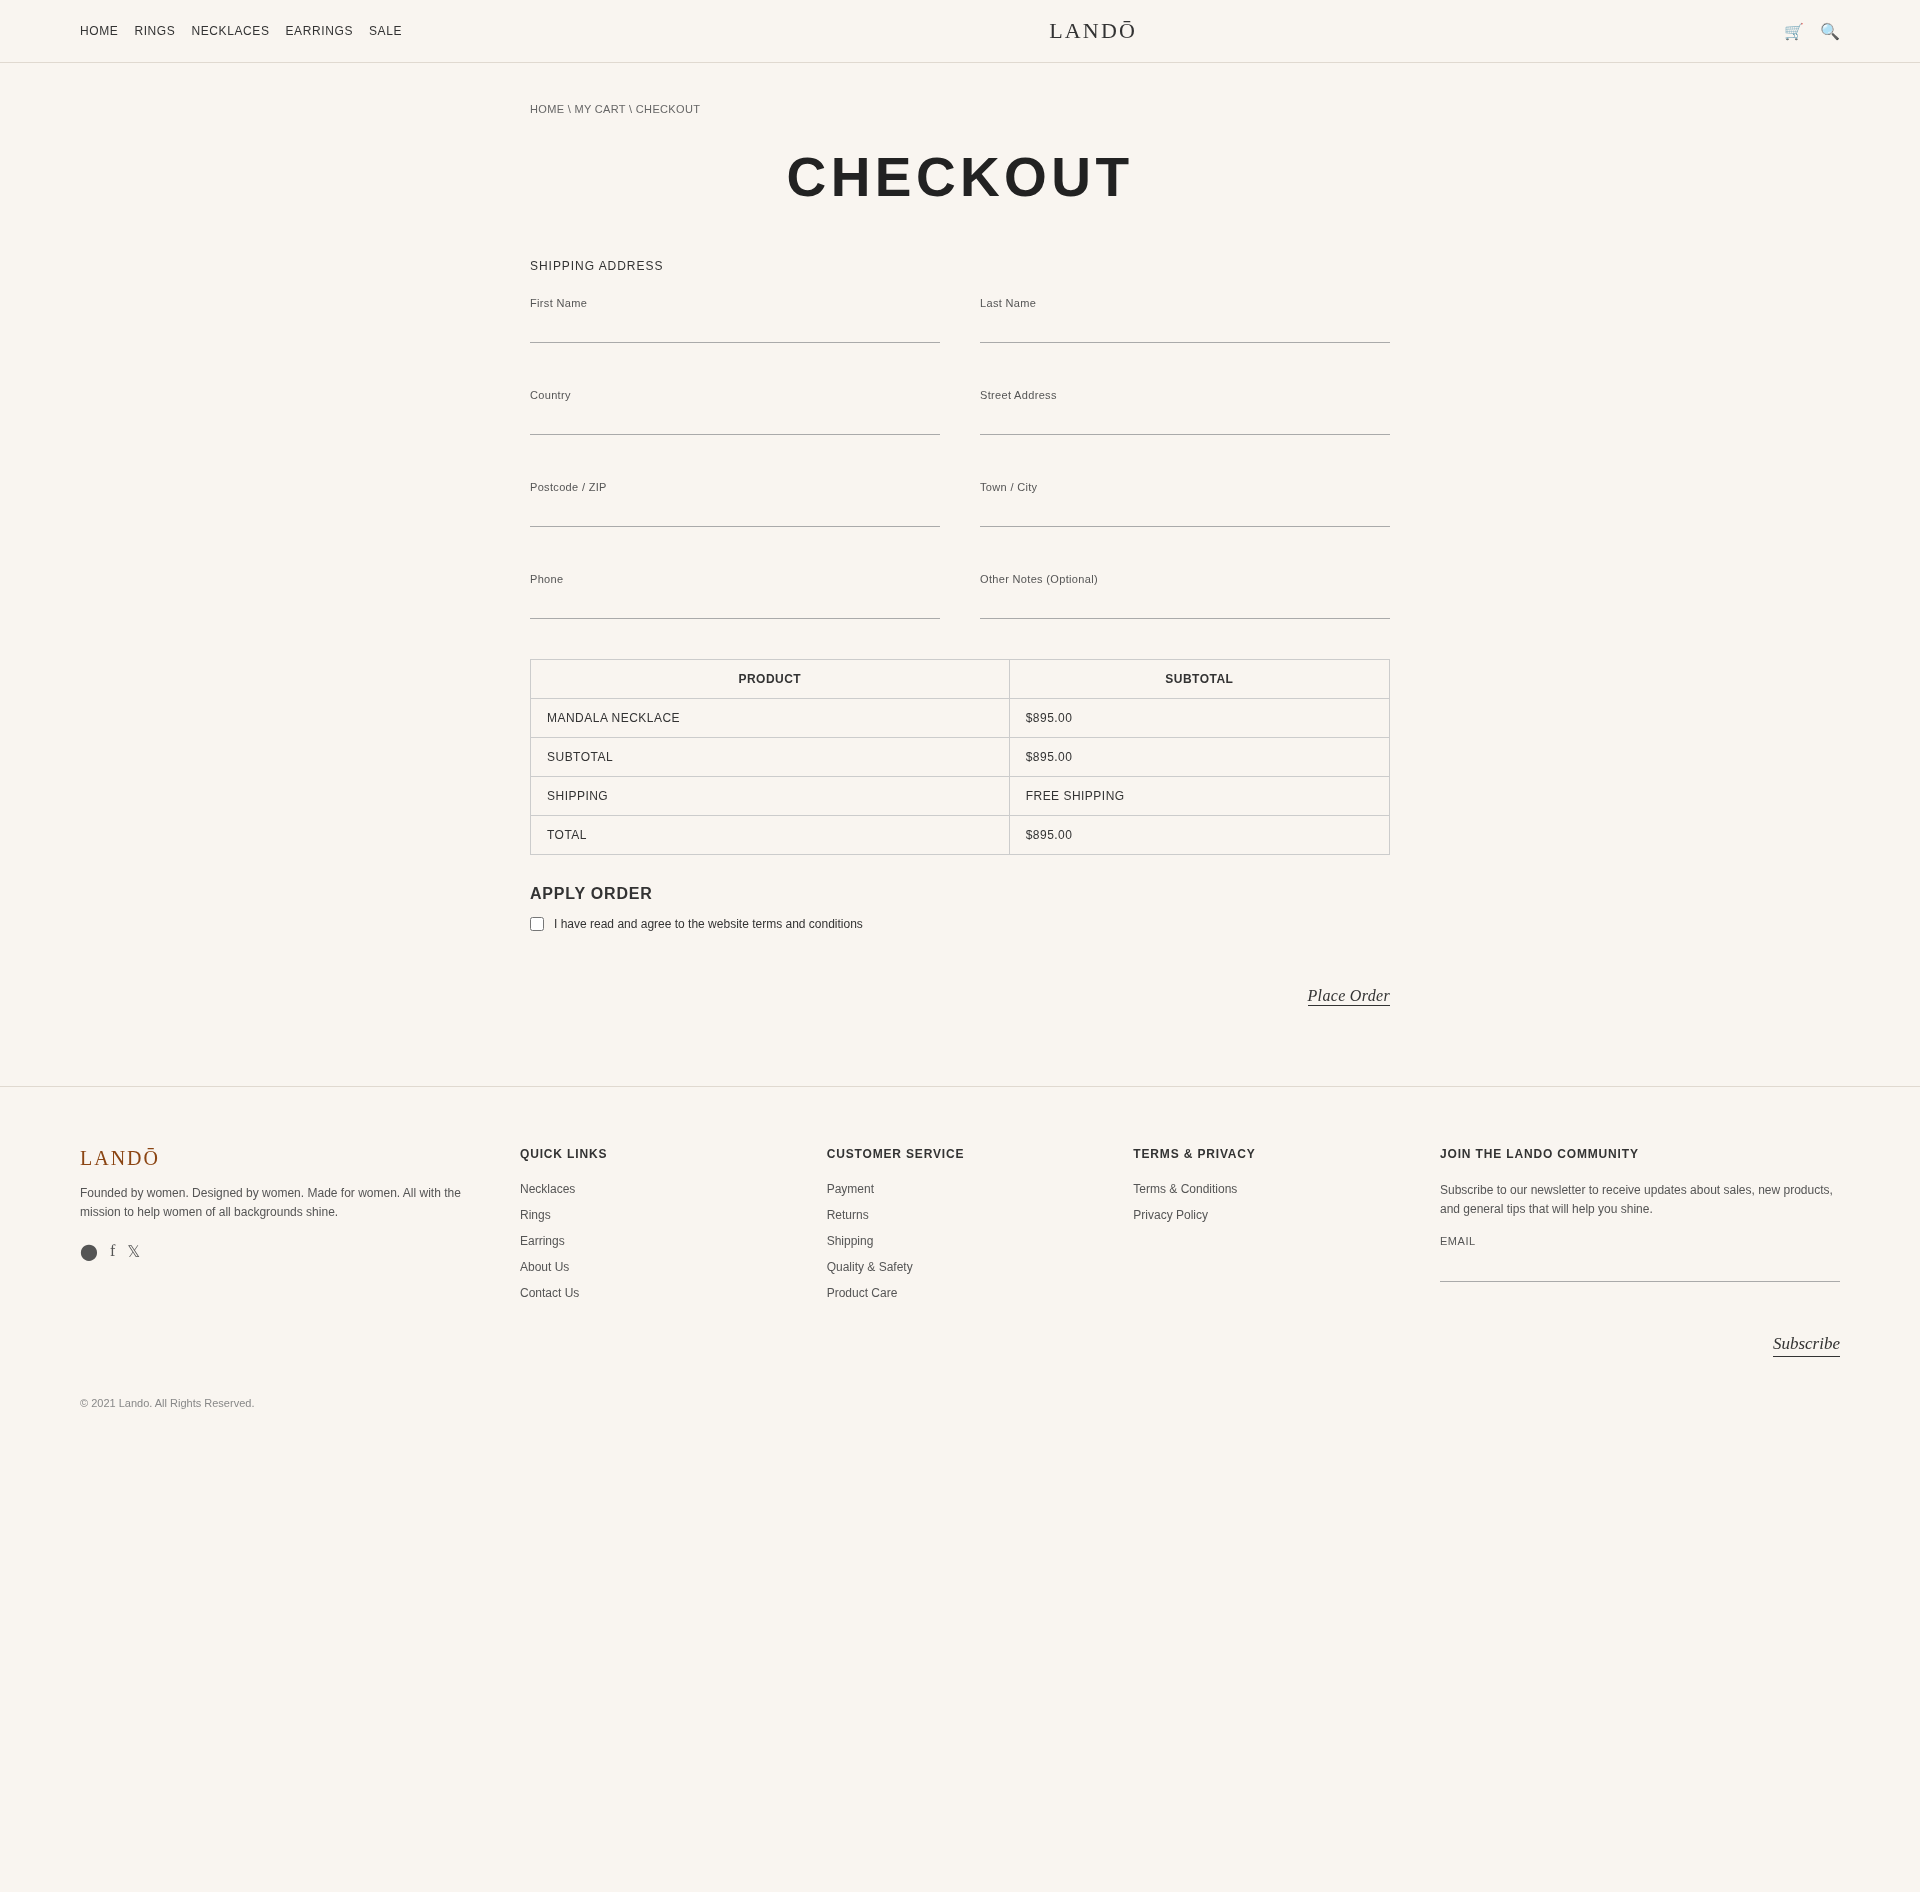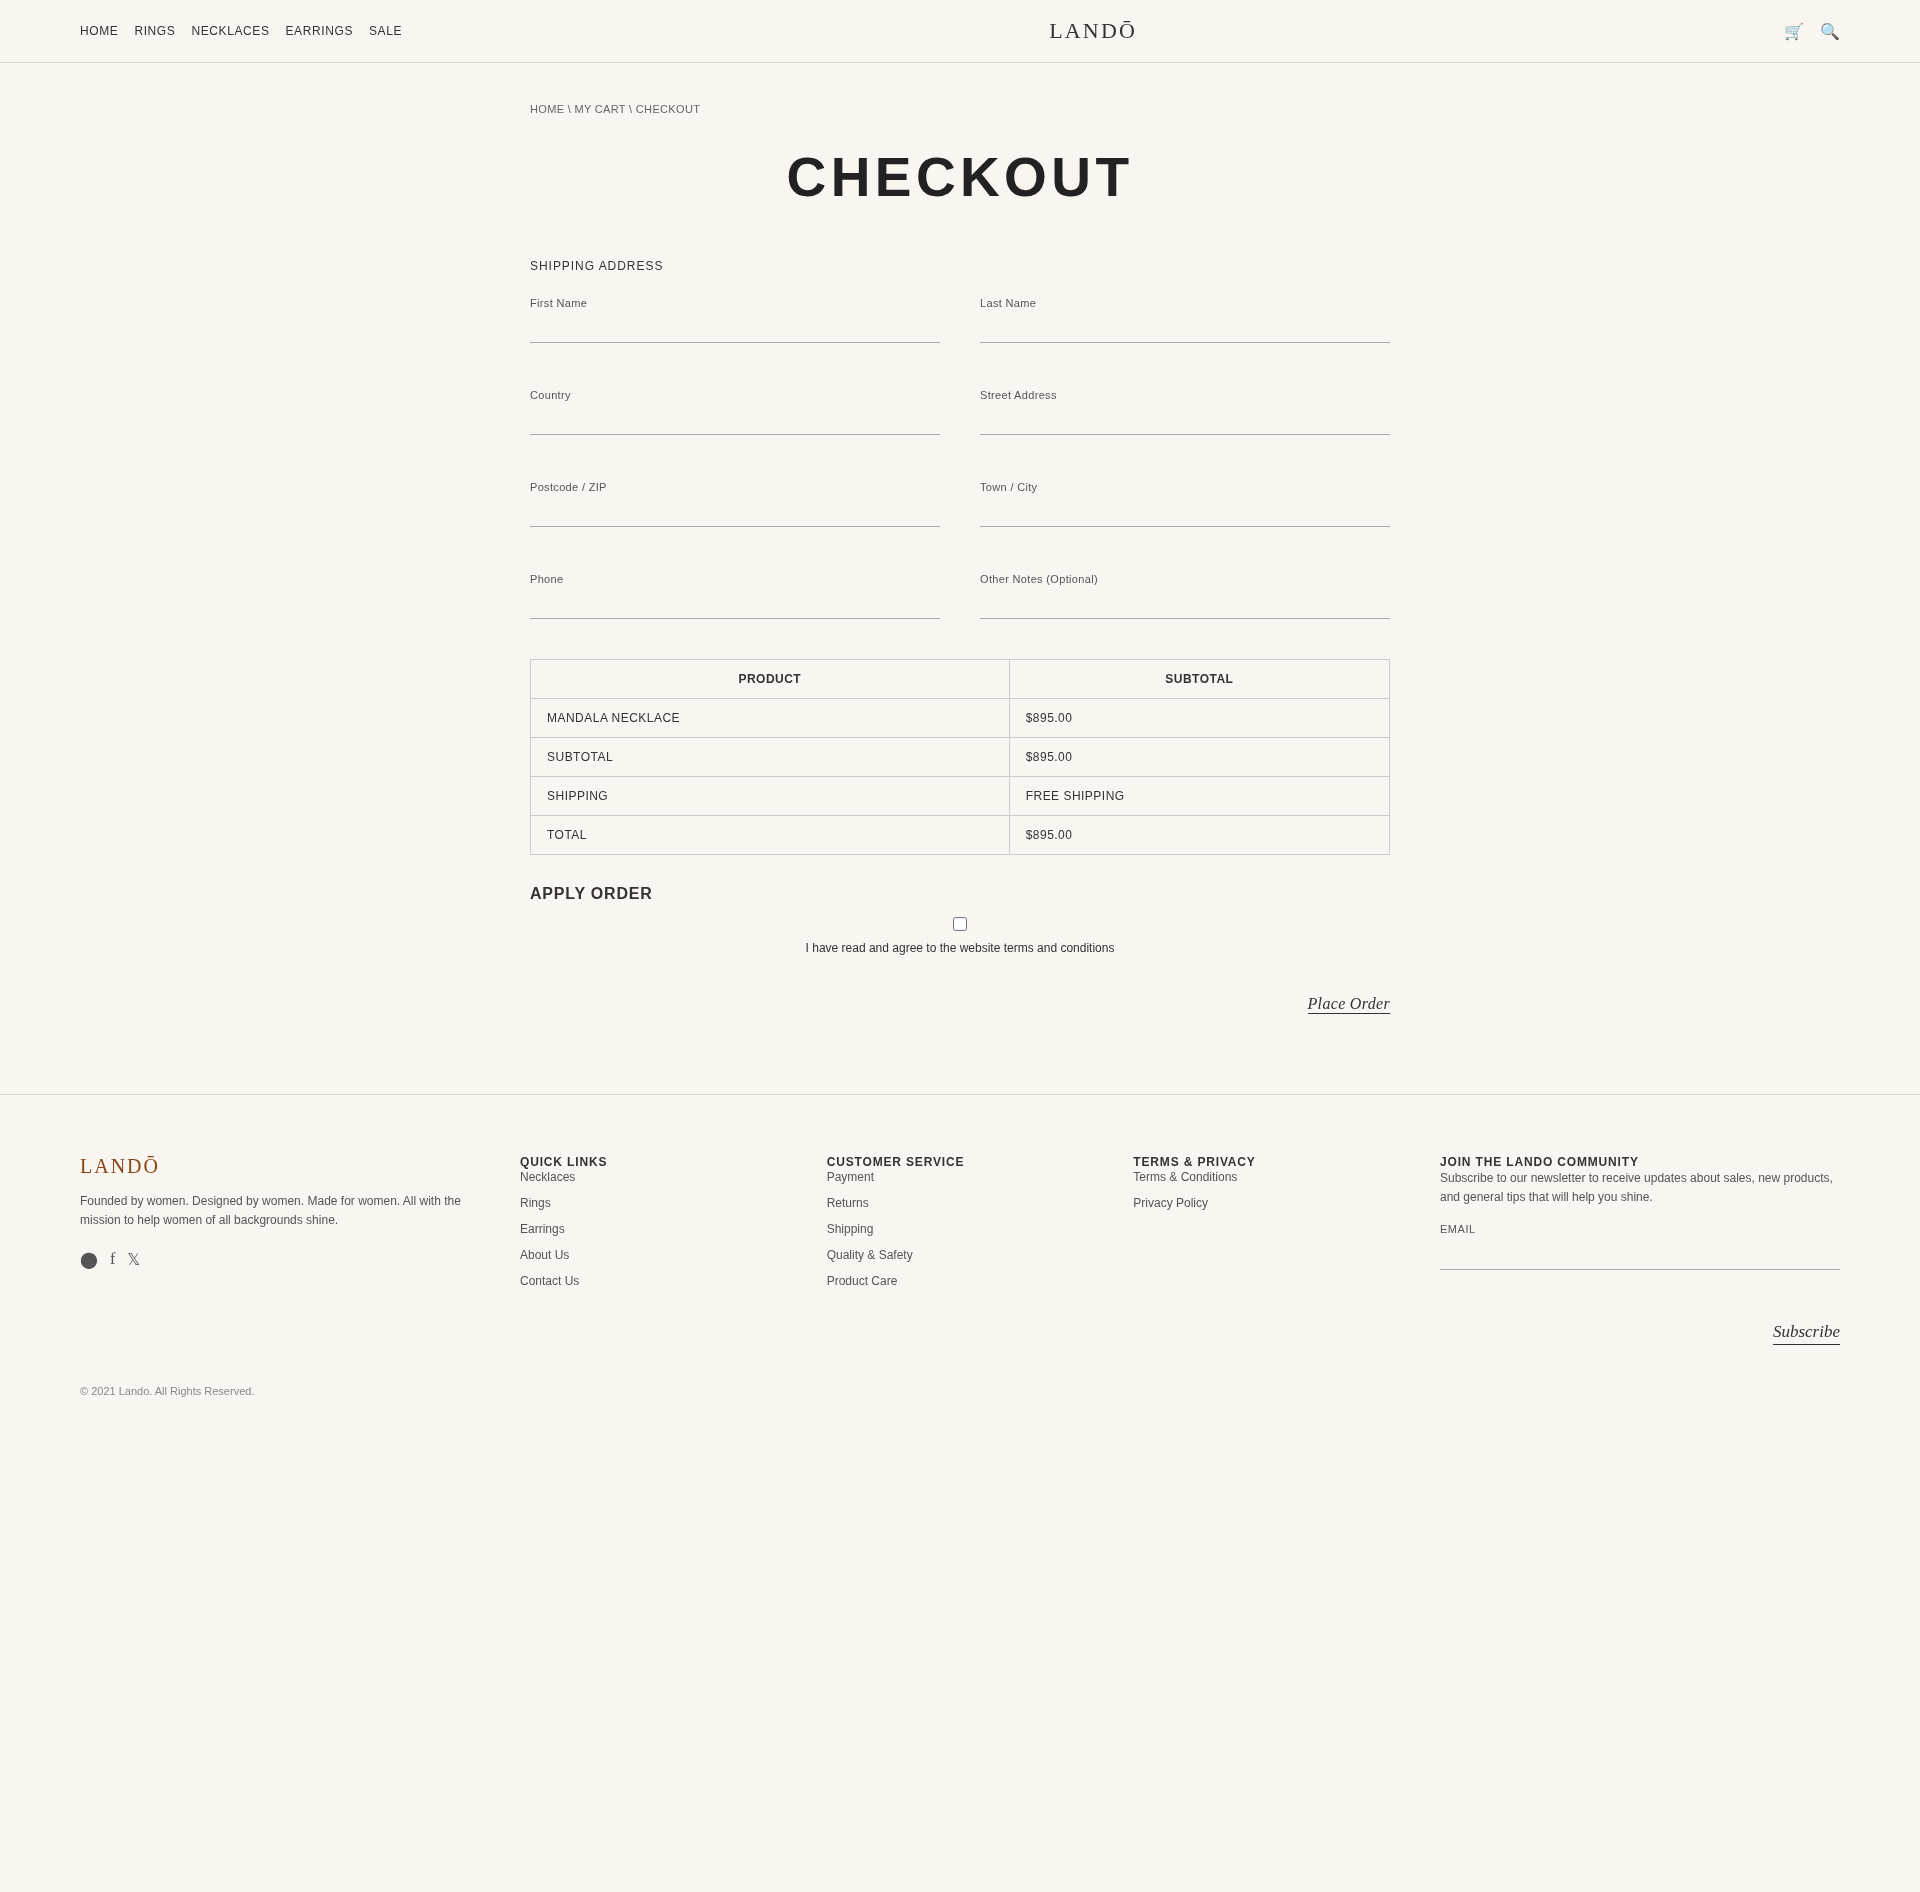--- a/index.html
+++ b/index.html
@@ -145,22 +145,21 @@
       font-weight: 700;
       letter-spacing: 0.05em;
       margin-bottom: 14px;
       color: #333;
     }
 
     .terms-row {
       display: flex;
       align-items: center;
       gap: 10px;
-      margin-bottom: 40px;
-      flex-direction: column;
+      margin-bottom: 56px;
     }
     .terms-row input[type="checkbox"] {
       width: 14px;
       height: 14px;
       cursor: pointer;
       accent-color: #333;
     }
     .terms-row label {
       font-size: 12px;
       font-family: Arial, sans-serif;
@@ -218,21 +217,21 @@
       font-size: 16px;
       cursor: pointer;
       color: #555;
     }
     .footer-col-title {
       font-size: 12px;
       font-family: Arial, sans-serif;
       font-weight: 700;
       letter-spacing: 0.07em;
       color: #333;
-      margin-bottom: 0;
+      margin-bottom: 20px;
     }
     .footer-links {
       list-style: none;
       display: flex;
       flex-direction: column;
       gap: 10px;
     }
     .footer-links li a {
       text-decoration: none;
       font-size: 12px;

